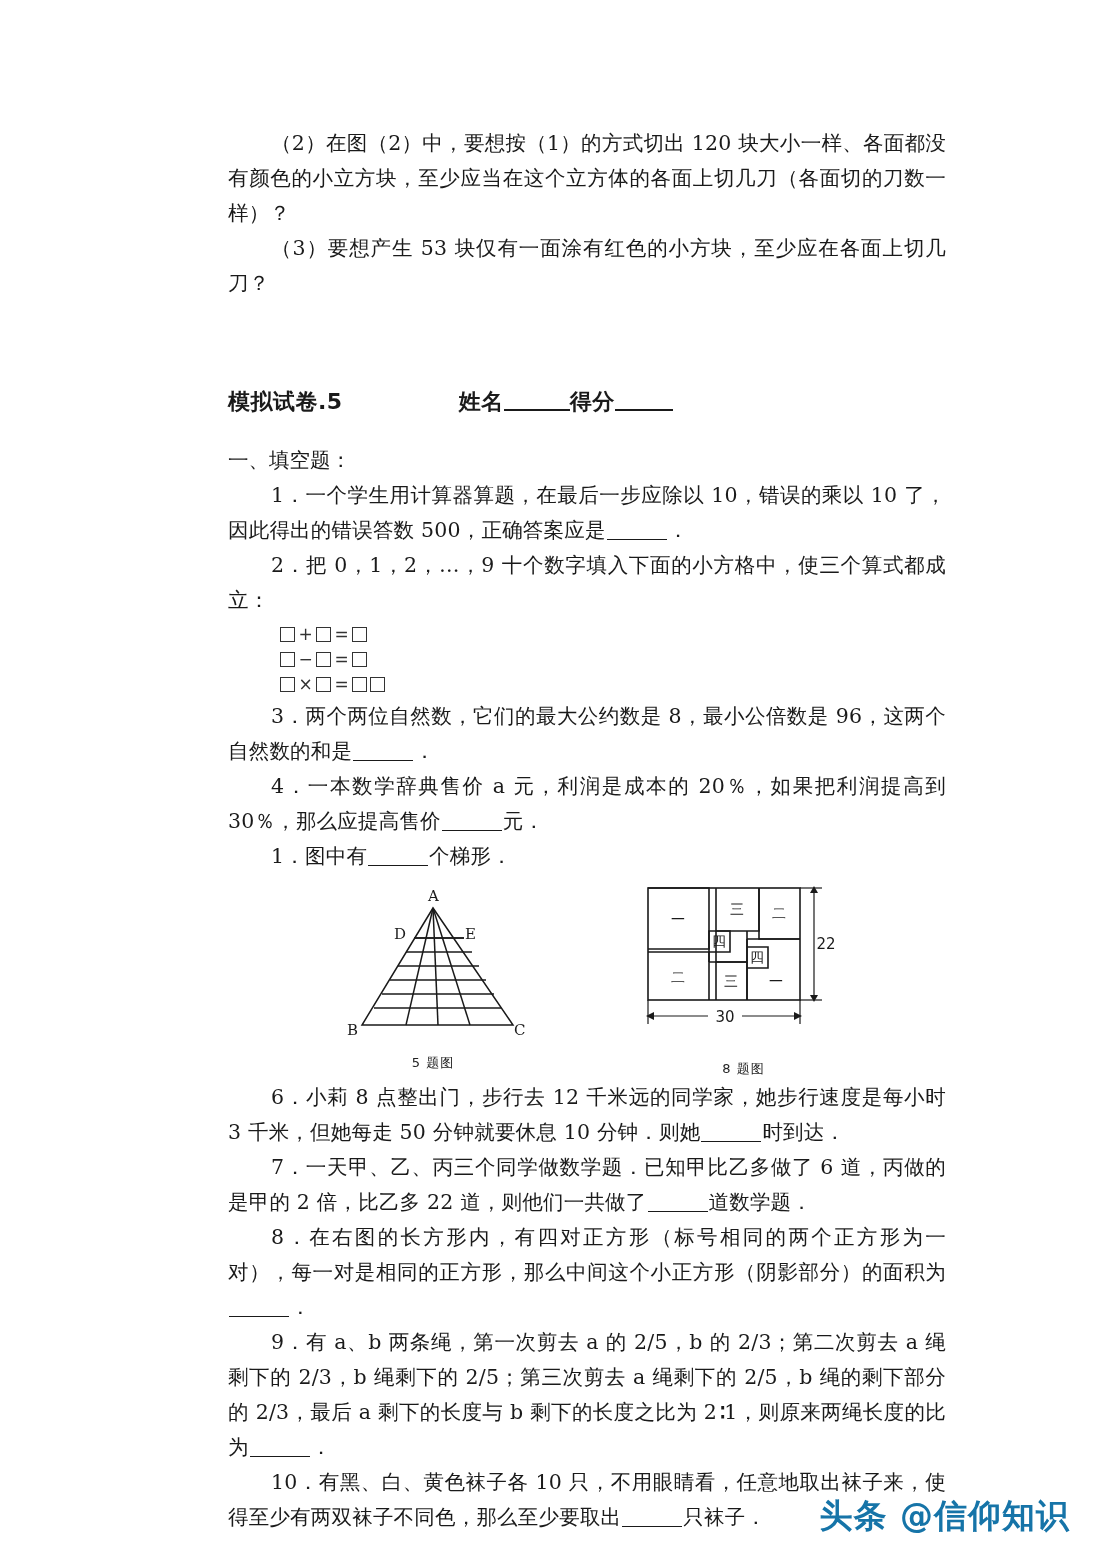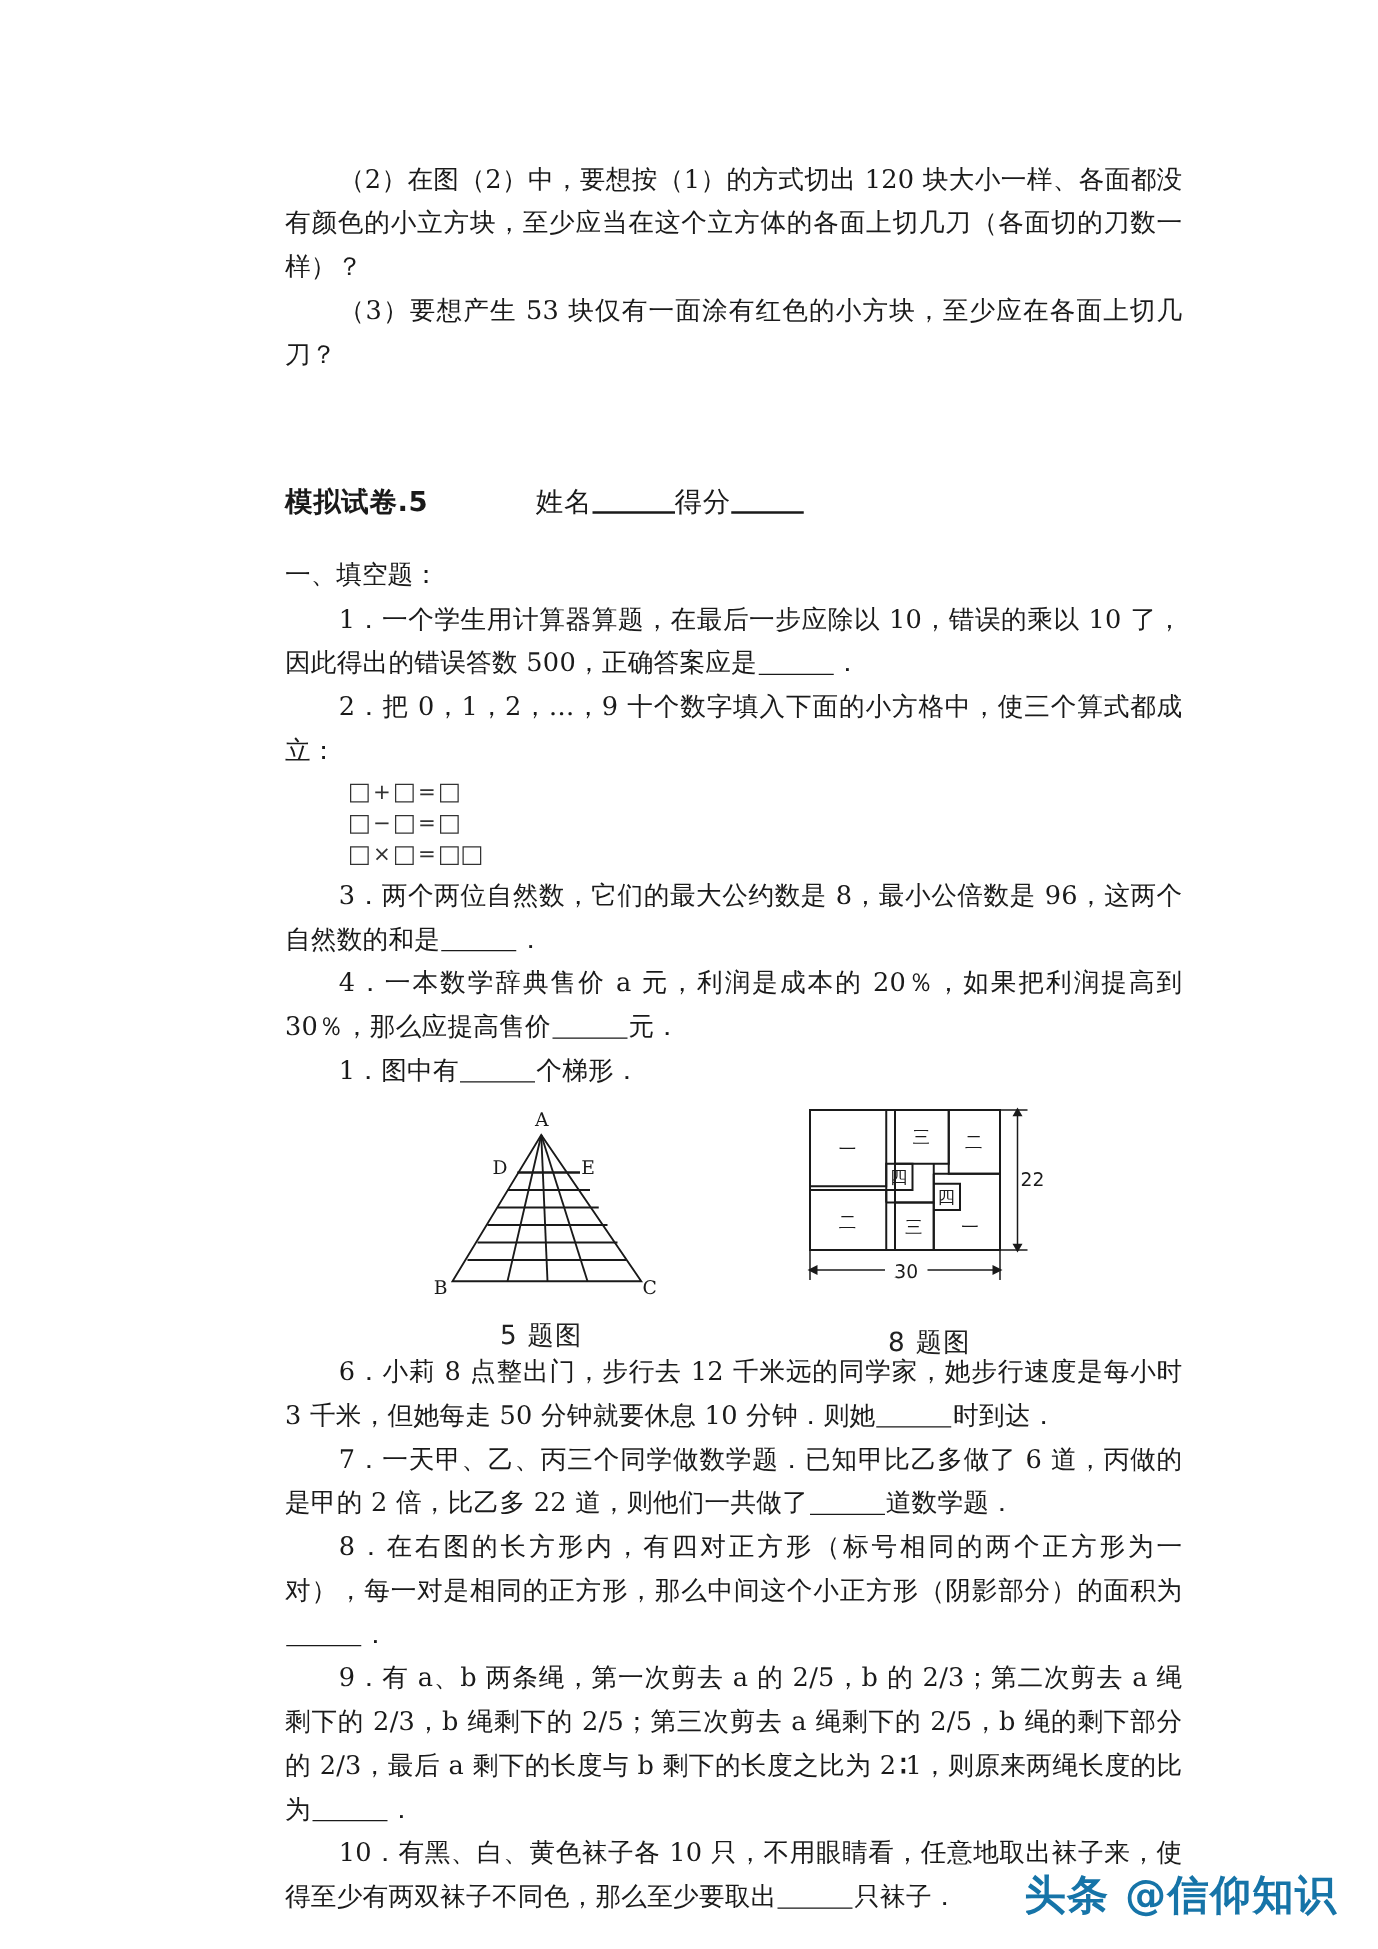--- a/index.html
+++ b/index.html
@@ -42,22 +42,22 @@
   .spacer-mid { height: 26px; }
 
   .title-row {
     display: flex;
     align-items: baseline;
     font-size: 22px;
     font-family: "DejaVu Sans", "Liberation Sans", sans-serif;
     font-weight: bold;
     letter-spacing: 0.5px;
   }
-  .title-main { margin-right: 86px; }
-  .title-fields { font-weight: normal; }
+  .title-main { margin-right: 116px; }
+  .title-fields { font-weight: bold; }
   .ul-long {
     display: inline-block;
     border-bottom: 2px solid #1a1a1a;
     width: 66px;
     vertical-align: -2px;
   }
   .ul-short {
     display: inline-block;
     border-bottom: 2px solid #1a1a1a;
     width: 58px;
@@ -106,21 +106,21 @@
   .figures {
     position: relative;
     height: 200px;
     margin-top: 6px;
   }
   .fig {
     position: absolute;
     text-align: center;
   }
   .fig-cap {
-    font-size: 21px;
+    font-size: 13px;
     font-family: "DejaVu Sans", "Liberation Sans", sans-serif;
     letter-spacing: 1px;
     margin-top: 2px;
     color: #222;
   }
   #fig5 { left: 100px; top: 0; }
   #fig8 { left: 408px; top: -6px; }
 
   .watermark {
     position: absolute;

